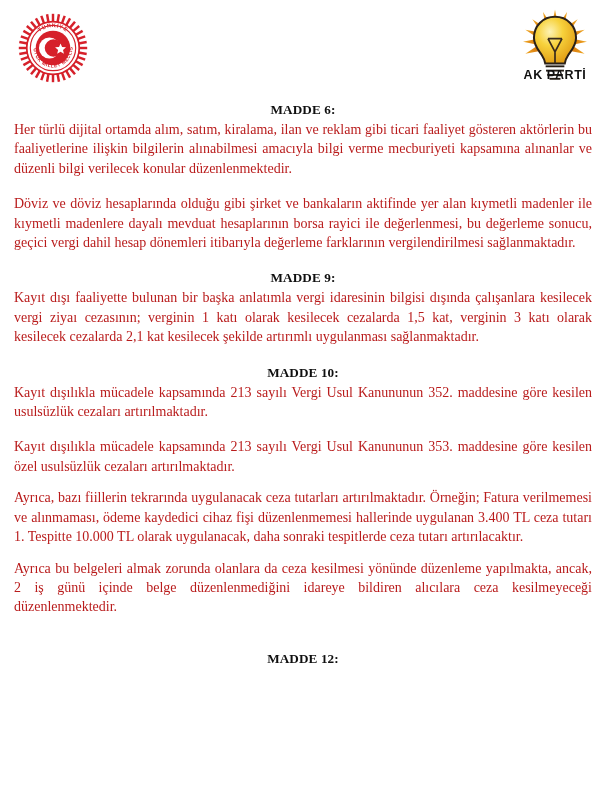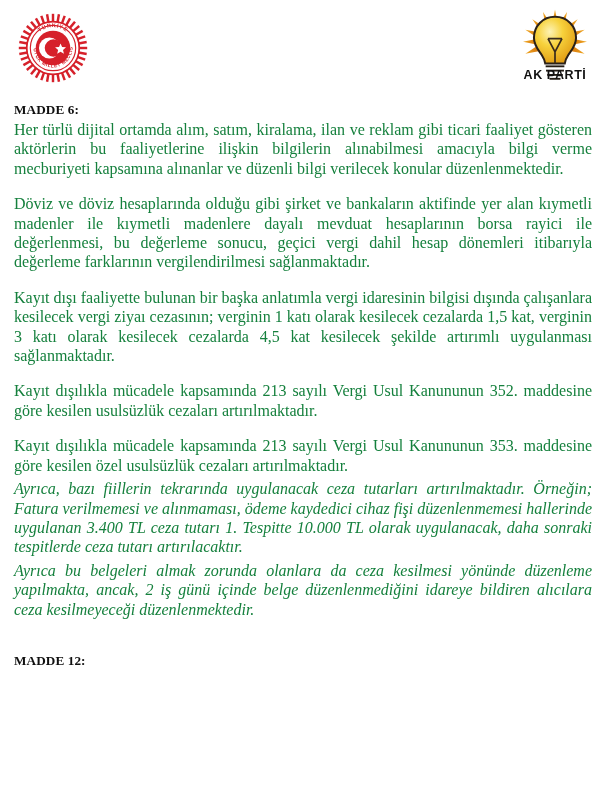--- a/index.html
+++ b/index.html
@@ -70,34 +70,34 @@
     margin-top: 32px;
   }
   .madde-heading {
     font-family: "Liberation Serif", "DejaVu Serif", serif;
     font-weight: bold;
     font-size: 13.2px;
     line-height: 19px;
     color: #101010;
     margin: 0 0 1px 0;
     letter-spacing: 0.1px;
+    text-align: center;
   }
   .para {
     font-family: "Liberation Serif", "DejaVu Serif", serif;
-    font-size: 16px;
+    font-size: 14px;
     line-height: 19.4px;
     text-align: justify;
     text-justify: inter-word;
     margin: 0;
-    color: #15803d;
+    color: #b91c1c;
     hyphens: none;
   }
   .para + .para {
-    margin-top: 4px;
-    font-style: italic;
+    margin-top: 12px;
   }
 </style>
 </head>
 <body>
 
 <div class="page">
 
   <div class="header">
 
     <div class="tbmm-seal">
@@ -211,23 +211,25 @@
 
   <div class="content">
       <div class="section">
         <div class="madde-heading">MADDE 6:</div>
         <p class="para">Her türlü dijital ortamda alım, satım, kiralama, ilan ve reklam gibi ticari faaliyet gösteren aktörlerin bu faaliyetlerine ilişkin bilgilerin alınabilmesi amacıyla bilgi verme mecburiyeti kapsamına alınanlar ve düzenli bilgi verilecek konular düzenlenmektedir.</p>
       </div>
       <div class="section">
         <p class="para">Döviz ve döviz hesaplarında olduğu gibi şirket ve bankaların aktifinde yer alan kıymetli madenler ile kıymetli madenlere dayalı mevduat hesaplarının borsa rayici ile değerlenmesi, bu değerleme sonucu, geçici vergi dahil hesap dönemleri itibarıyla değerleme farklarının vergilendirilmesi sağlanmaktadır.</p>
       </div>
       <div class="section">
-        <p class="para">Kayıt dışı faaliyette bulunan bir başka anlatımla vergi idaresinin bilgisi dışında çalışanlara kesilecek vergi ziyaı cezasının; verginin 1 katı olarak kesilecek cezalarda 1,5 kat, verginin 3 katı olarak kesilecek cezalarda 4,5 kat kesilecek şekilde artırımlı uygulanması sağlanmaktadır.</p>
-      </div>
-      <div class="section">
+        <div class="madde-heading">MADDE 9:</div>
+        <p class="para">Kayıt dışı faaliyette bulunan bir başka anlatımla vergi idaresinin bilgisi dışında çalışanlara kesilecek vergi ziyaı cezasının; verginin 1 katı olarak kesilecek cezalarda 1,5 kat, verginin 3 katı olarak kesilecek cezalarda 2,1 kat kesilecek şekilde artırımlı uygulanması sağlanmaktadır.</p>
+      </div>
+      <div class="section">
+        <div class="madde-heading">MADDE 10:</div>
         <p class="para">Kayıt dışılıkla mücadele kapsamında 213 sayılı Vergi Usul Kanununun 352. maddesine göre kesilen usulsüzlük cezaları artırılmaktadır.</p>
       </div>
       <div class="section">
         <p class="para">Kayıt dışılıkla mücadele kapsamında 213 sayılı Vergi Usul Kanununun 353. maddesine göre kesilen özel usulsüzlük cezaları artırılmaktadır.</p>
         <p class="para">Ayrıca, bazı fiillerin tekrarında uygulanacak ceza tutarları artırılmaktadır. Örneğin; Fatura verilmemesi ve alınmaması, ödeme kaydedici cihaz fişi düzenlenmemesi hallerinde uygulanan 3.400 TL ceza tutarı 1. Tespitte 10.000 TL olarak uygulanacak, daha sonraki tespitlerde ceza tutarı artırılacaktır.</p>
         <p class="para">Ayrıca bu belgeleri almak zorunda olanlara da ceza kesilmesi yönünde düzenleme yapılmakta, ancak, 2 iş günü içinde belge düzenlenmediğini idareye bildiren alıcılara ceza kesilmeyeceği düzenlenmektedir.</p>
       </div>
       <div class="section">
         <div class="madde-heading">MADDE 12:</div>
       </div>

